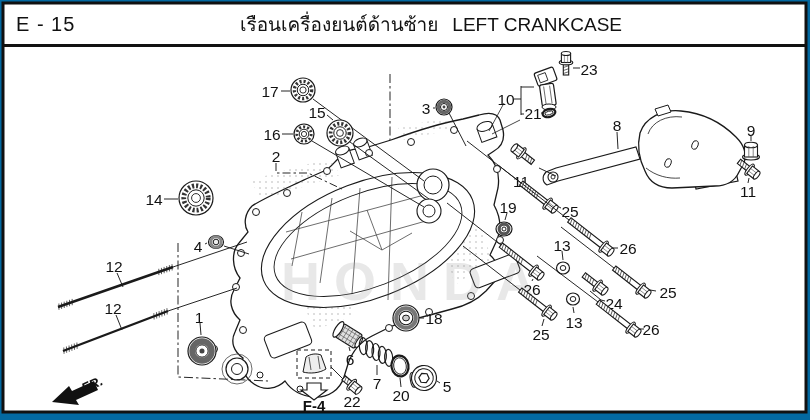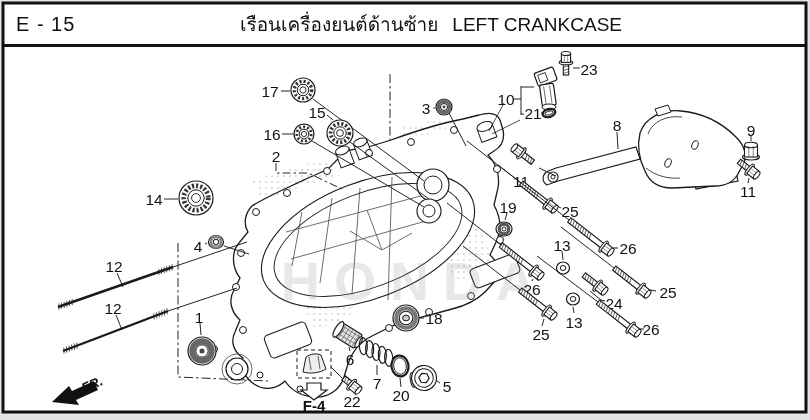--- a/index.html
+++ b/index.html
@@ -1,16 +1,16 @@
 <!DOCTYPE html>
 <html><head>
 <meta charset="utf-8">
 <style>
   html,body{margin:0;padding:0;background:#fff;}
-  .page{position:relative;width:810px;height:420px;background:#e5e5e5;overflow:hidden;
+  .page{position:relative;width:810px;height:420px;background:#0369a1;overflow:hidden;
         font-family:"Liberation Sans","DejaVu Sans",sans-serif;}
   svg{position:absolute;left:0;top:0;}
   text{fill:#111;}
   .hdr-code{font-size:20px;letter-spacing:1px;}
   .hdr-title{font-size:19px;}
   .num{font-size:15.5px;}
   .wm{font-size:54px;font-weight:bold;letter-spacing:14px;fill:#9a9a9a;opacity:.22;}
   .fr-t{font-size:13.5px;font-weight:bold;font-style:italic;}
   .f4-t{font-size:15px;font-weight:bold;}
   .ln{stroke:#1a1a1a;fill:none;}

